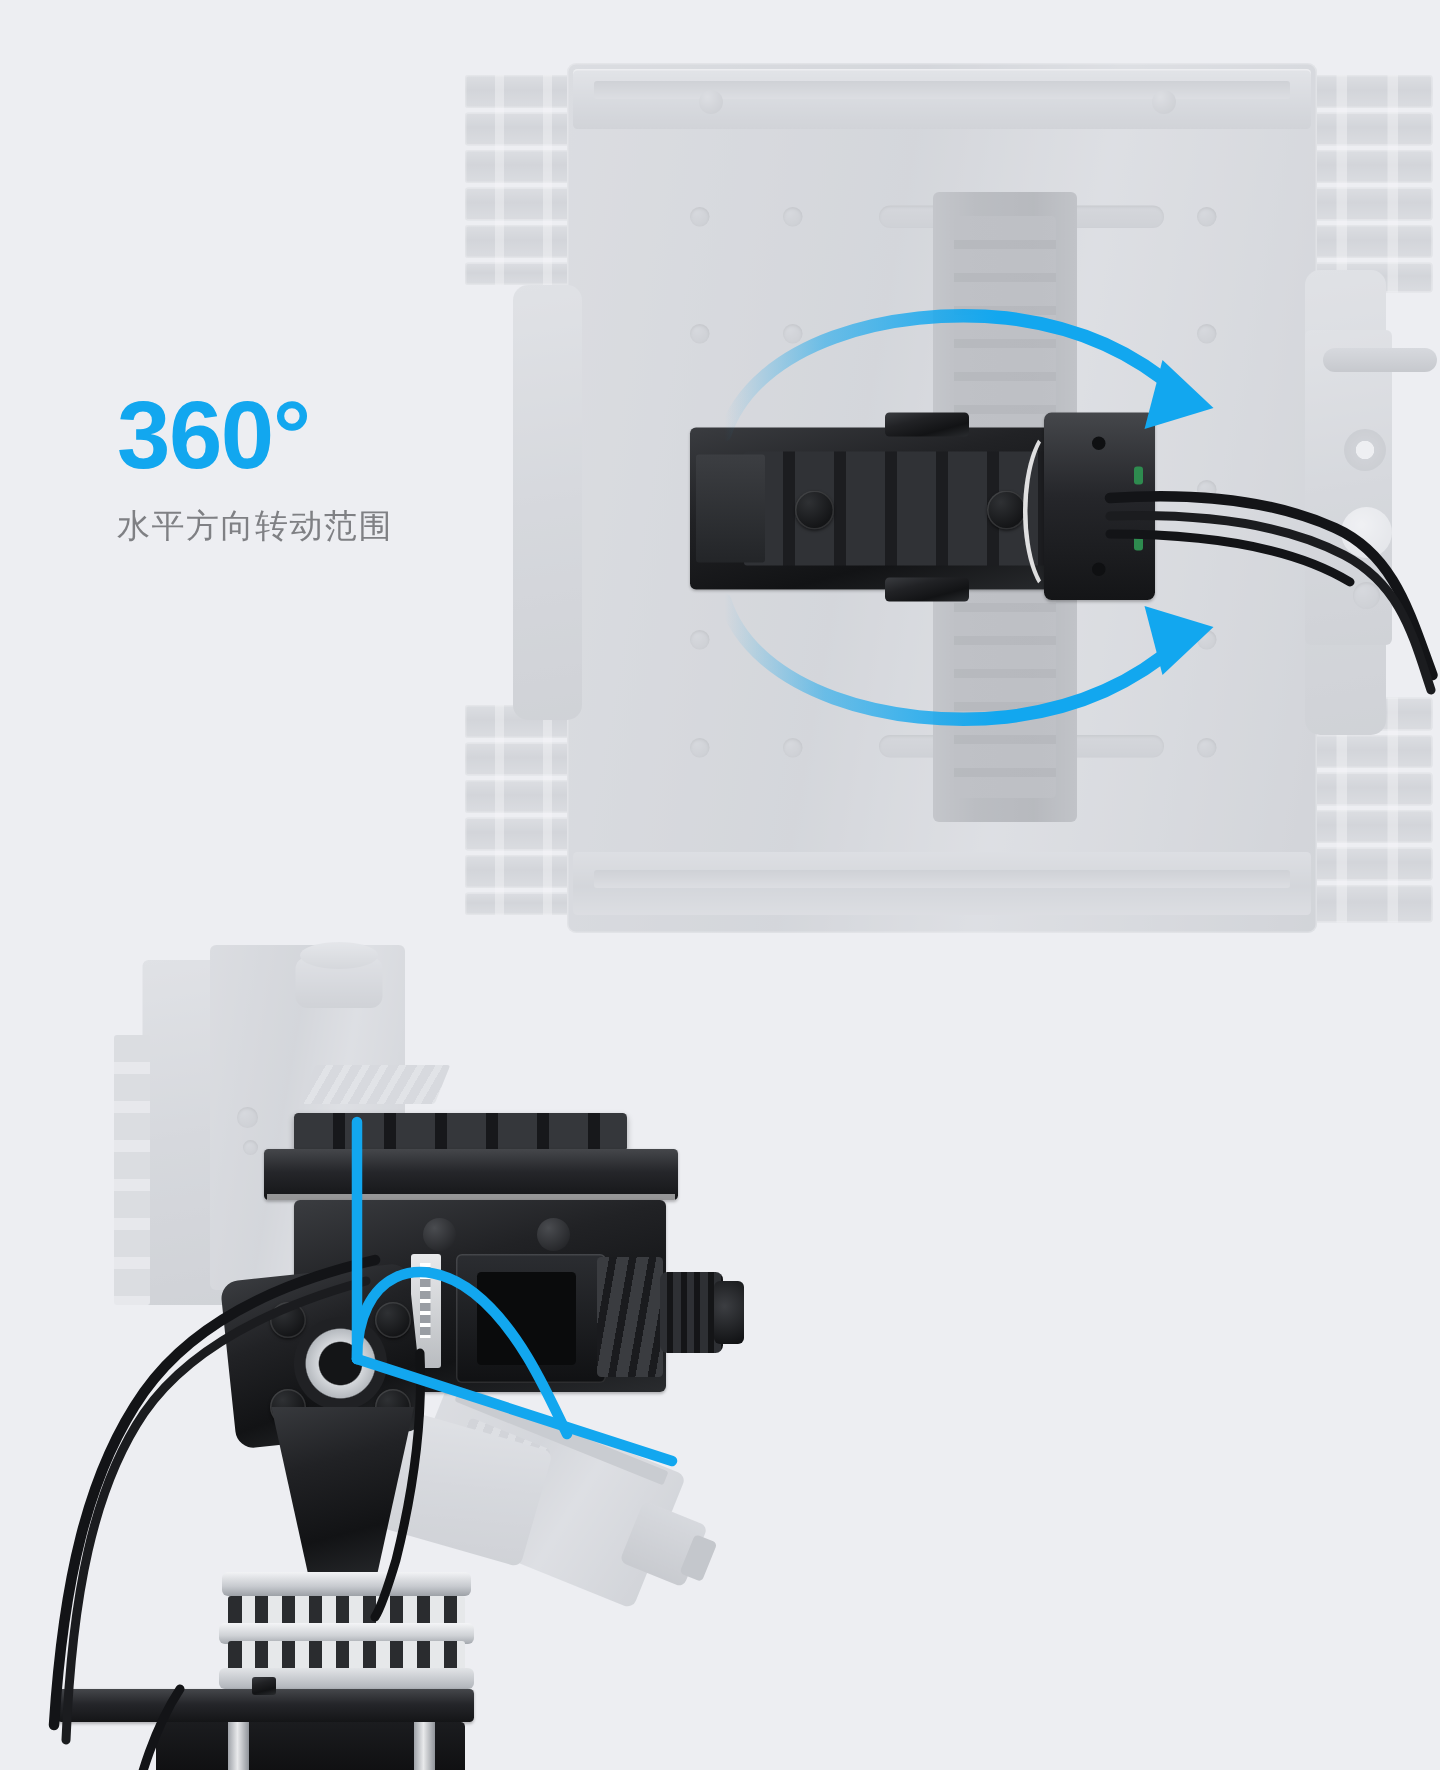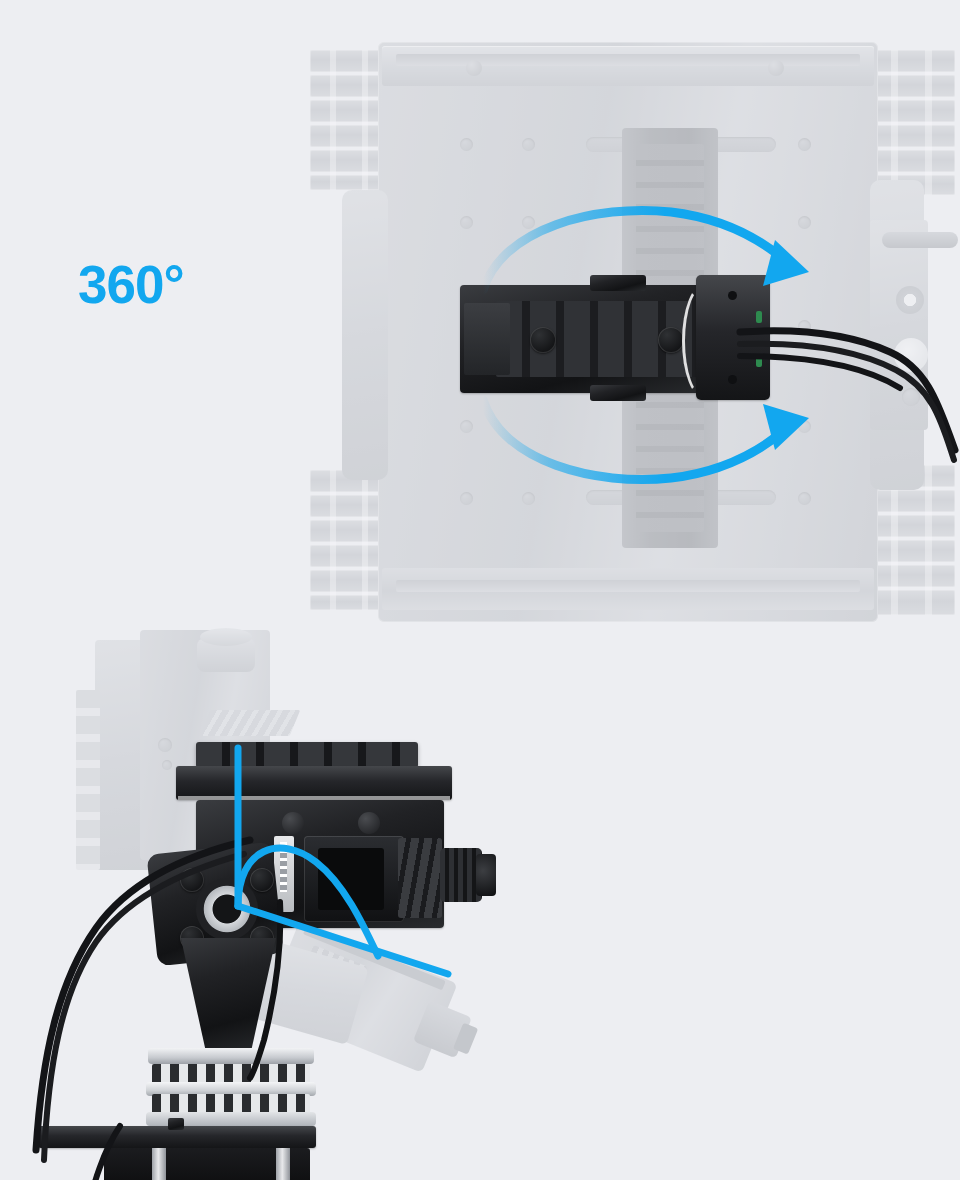--- a/index.html
+++ b/index.html
@@ -8,21 +8,21 @@
     background:#edeef2;
     font-family:"Liberation Sans","DejaVu Sans",sans-serif;
     overflow:hidden;position:relative;
   }
   .stage{position:absolute;inset:0;}
   .abs{position:absolute;}
 
   
   .ann{position:absolute;}
   .ann .num{
-    font-size:53px;font-weight:bold;color:#12a7ef;
+    font-size:64px;font-weight:bold;color:#12a7ef;
     line-height:1;letter-spacing:-1px;white-space:nowrap;
   }
   .ann .num.small{font-size:70px;}
   .ann .cap{
     margin-top:14px;font-size:22px;color:#7f8084;
     letter-spacing:1px;white-space:nowrap;
   }
   #ann-360{left:78px;top:258px;}
   #ann-120{left:645px;top:872px;text-align:center;}
   #ann-120 .cap{margin-top:16px;}
@@ -363,16 +363,17 @@
       <path d="M108,18 L108,176" stroke="#12a7ef" stroke-width="7" fill="none" stroke-linecap="round"></path>
 
       <path d="M108,176 C108,118 150,104 186,132 C214,154 232,192 248,226" stroke="#12a7ef" stroke-width="7" fill="none" stroke-linecap="round"></path>
 
       <path d="M108,176 L318,244" stroke="#12a7ef" stroke-width="7" fill="none" stroke-linecap="round"></path>
     </svg>
   </div>
 
   <div class="ann" id="ann-360">
     <div class="num">360°</div>
+    <div class="cap">水平方向转动范围</div>
   </div>
 
 
 </div>
 
 </body></html>

